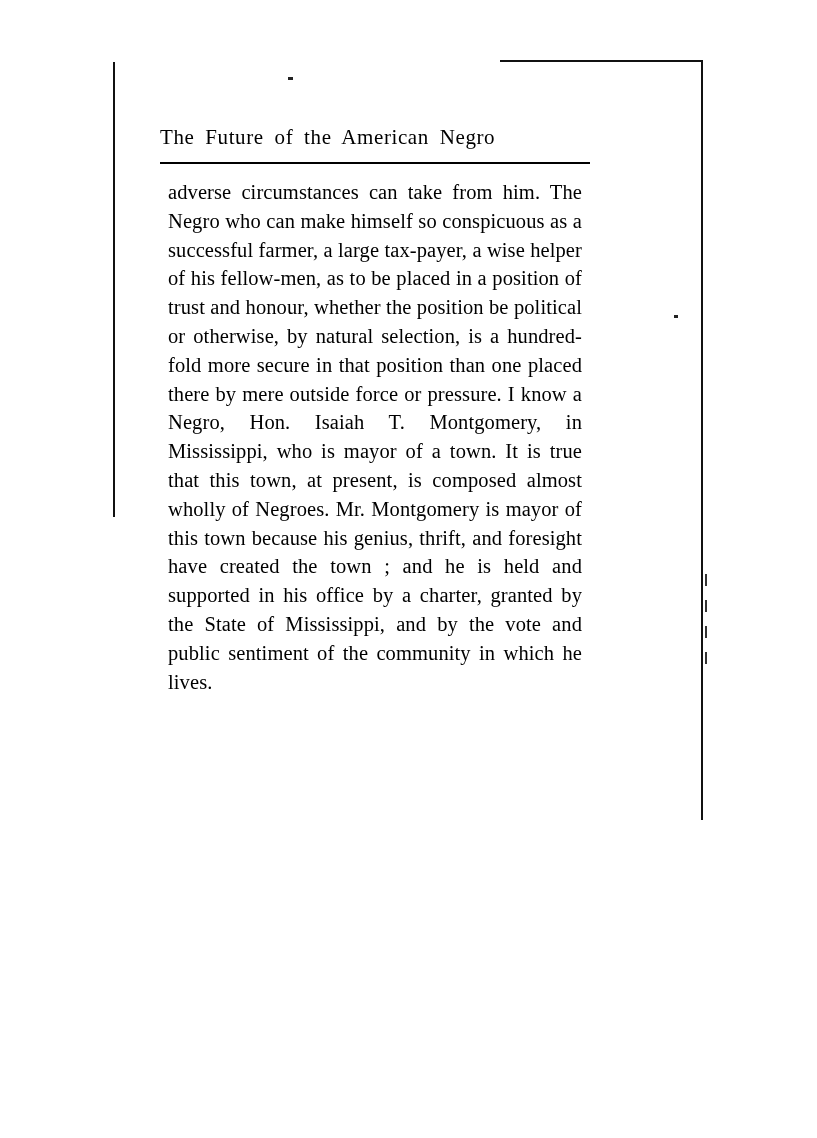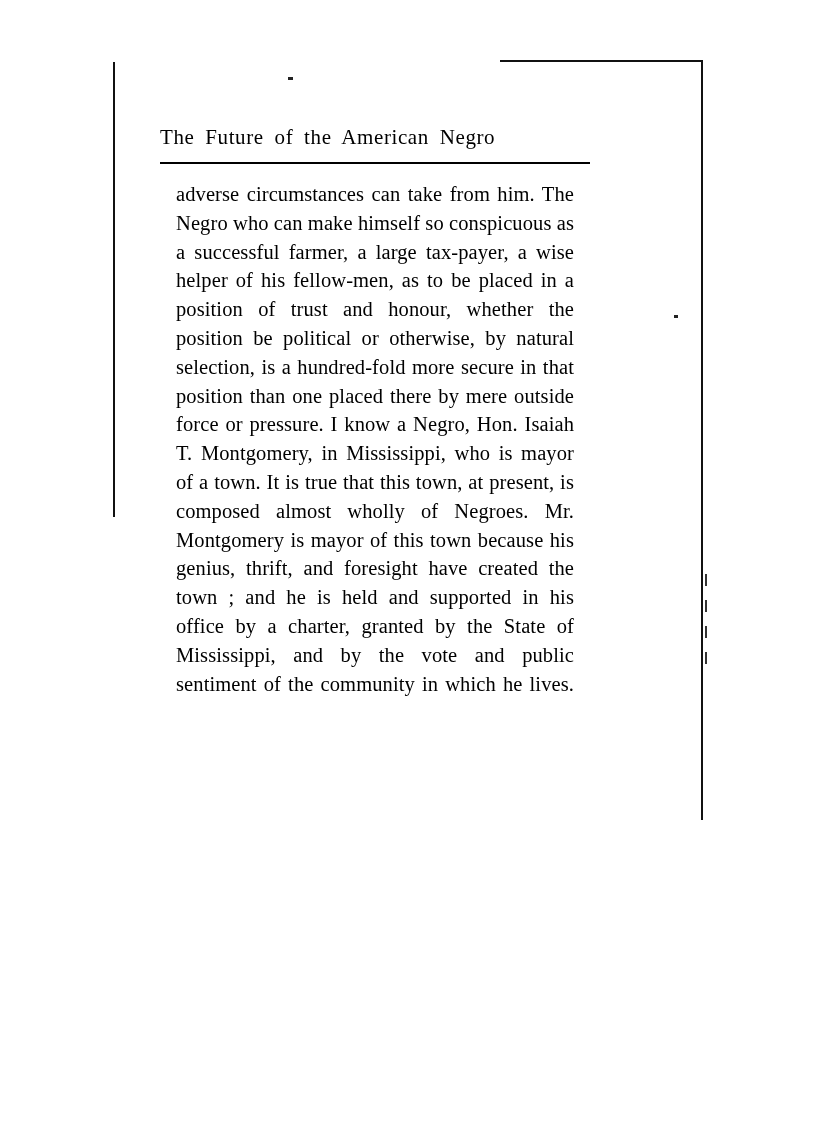--- a/index.html
+++ b/index.html
@@ -120,21 +120,21 @@
     margin-bottom: 14px;
   }
   .body-text {
     font-size: 20.5px;
     line-height: 28.8px;
     text-align: justify;
     text-align-last: justify;
     letter-spacing: 0.1px;
   }
   .body-text p {
-    margin: 16px;
+    margin: 8px;
   }
   .body-text p.last-ragged {
     text-align-last: left;
   }
   .indent {
     display: inline-block;
     width: 22px;
   }
   .folio {
     position: absolute;

